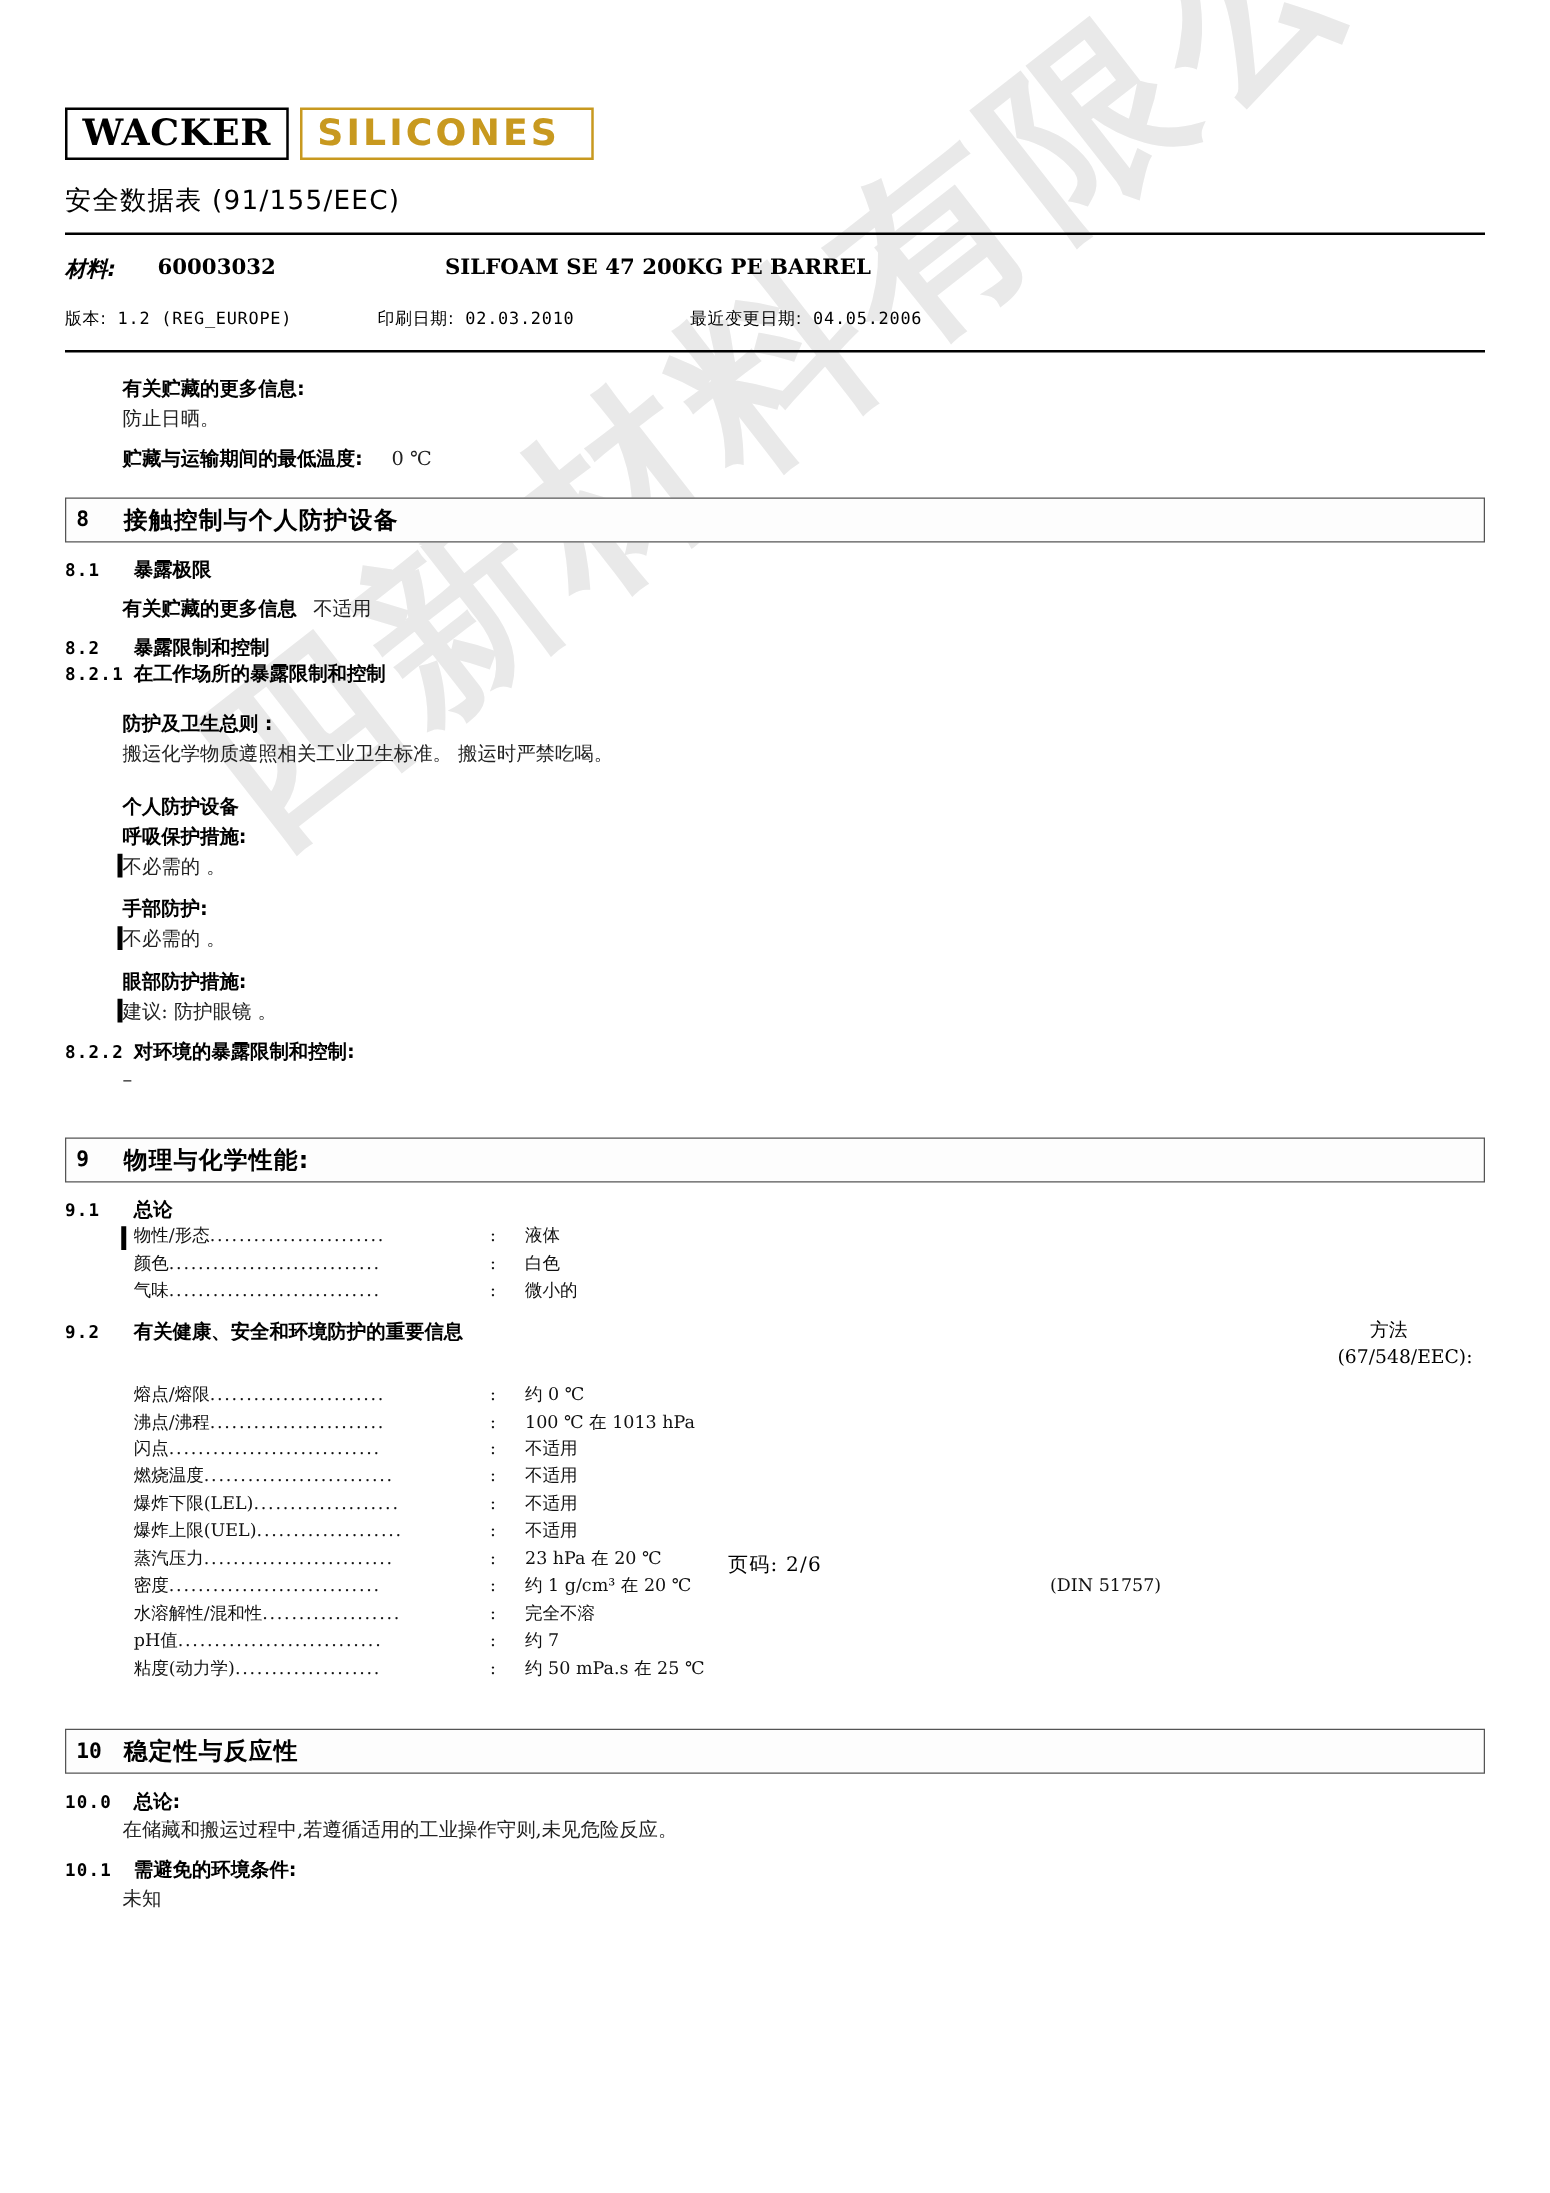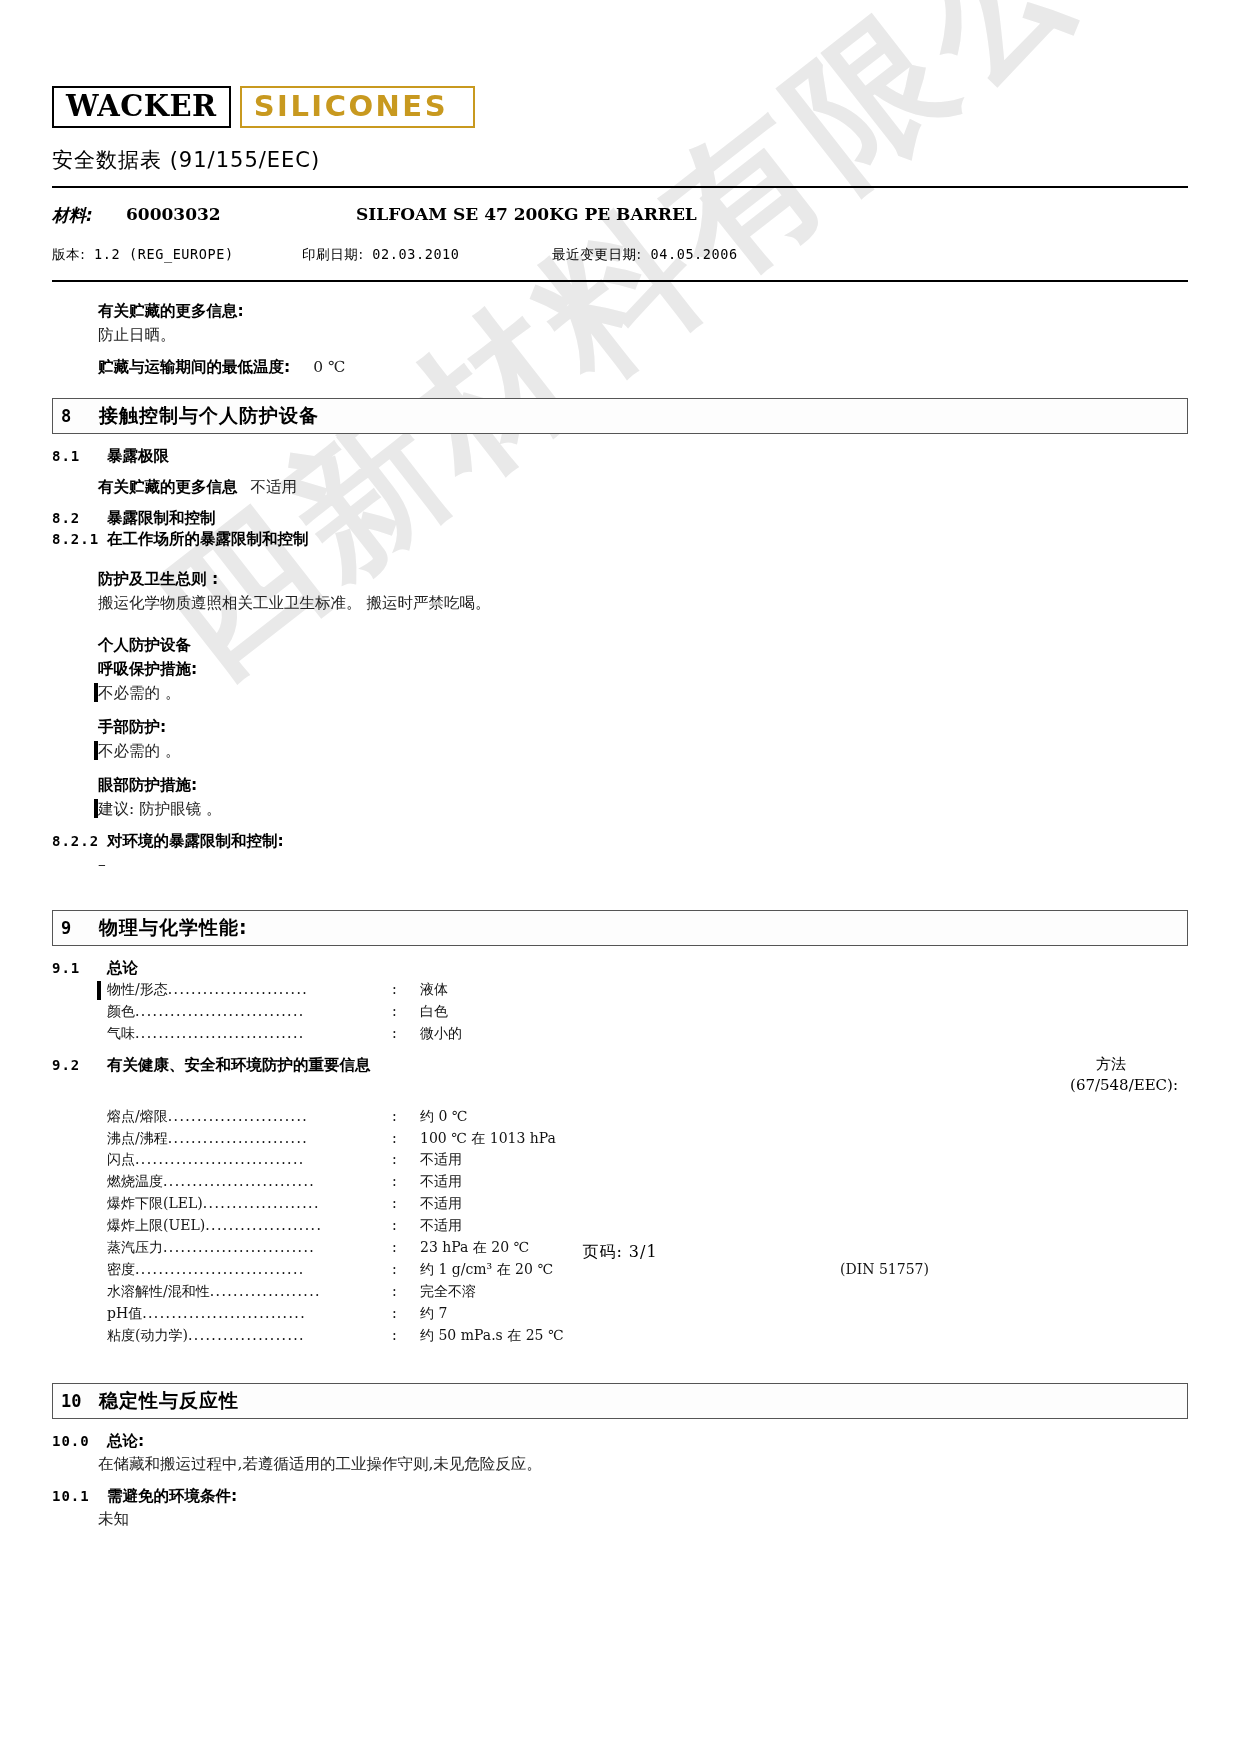--- a/index.html
+++ b/index.html
@@ -492,17 +492,17 @@
       <div class="gap-sm"></div>
       <div class="sub-row">
         <div class="sub-num">10.1</div>
         <div class="sub-title">需避免的环境条件:</div>
       </div>
       <div class="plain-text indent1 line">未知</div>
 
     </div>
 
     <div class="footer">
-      <span>页码: 3/1</span>
+      <span>页码: 2/6</span>
     </div>
 
   </div>
 </div>
 
 </body></html>

